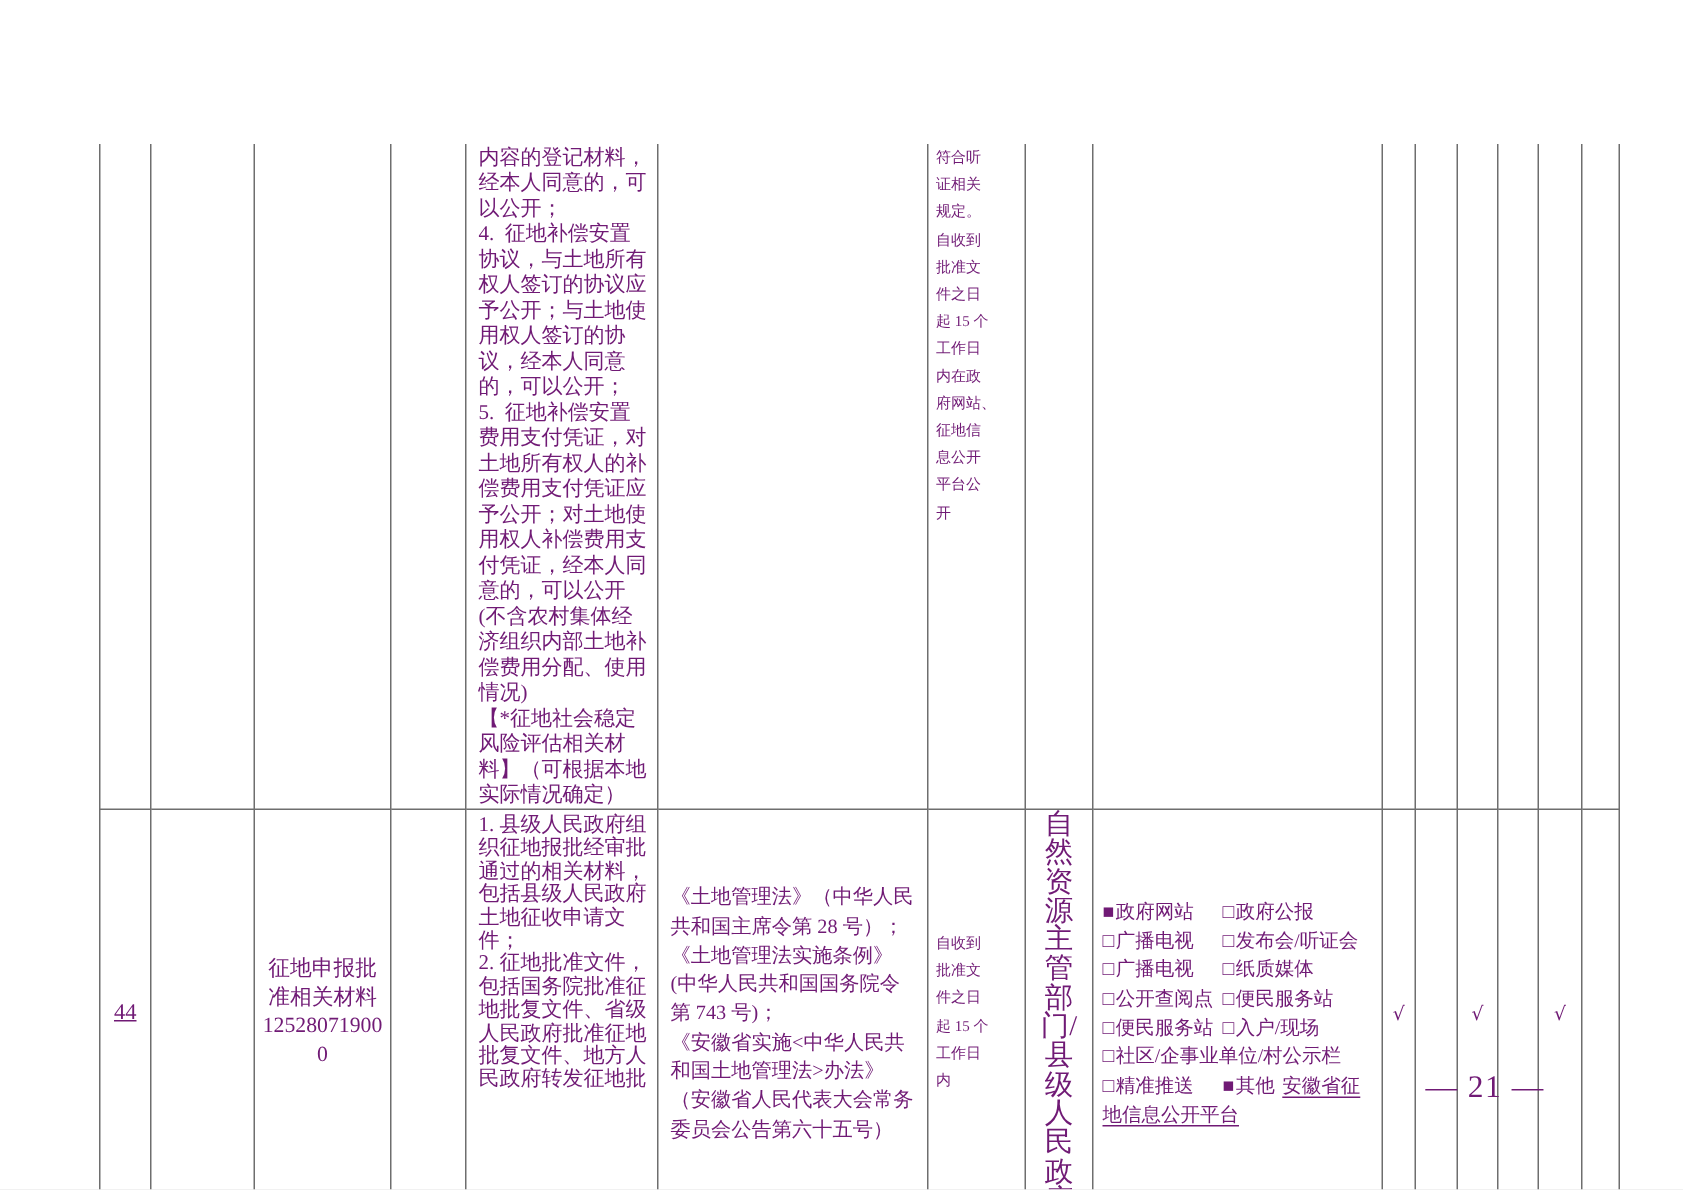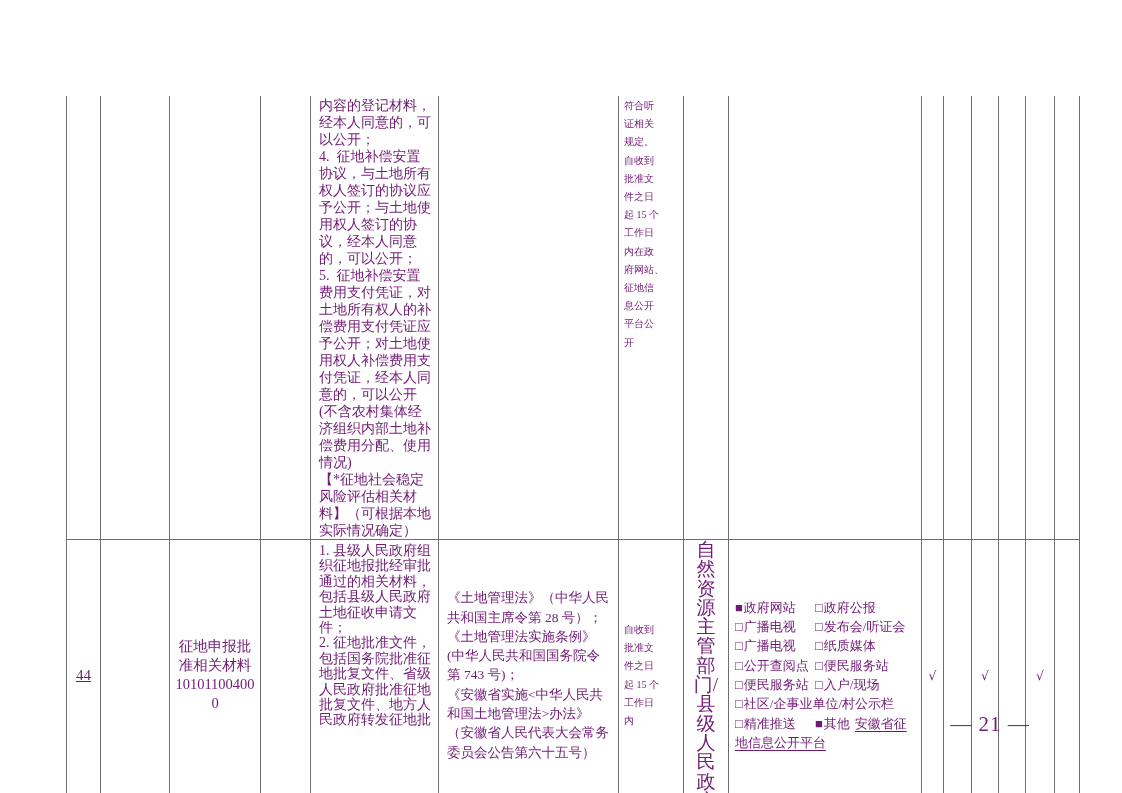--- a/index.html
+++ b/index.html
@@ -95,21 +95,21 @@
     </tr>
 
     <tr class="r2">
       <td class="seq-cell">
         <span>44</span>
       </td>
       <td></td>
       <td class="name-cell">
         <div class="txt">
           <div>征地申报批准相关材料</div>
-          <div class="code">101011004000</div>
+          <div class="code">125280719000</div>
         </div>
       </td>
       <td></td>
       <td class="content-cell">
         <div class="txt">1. 县级人民政府组织征地报批经审批通过的相关材料，包括县级人民政府土地征收申请文件；
 2. 征地批准文件，包括国务院批准征地批复文件、省级人民政府批准征地批复文件、地方人民政府转发征地批</div>
       </td>
       <td class="basis-cell">
         <div class="txt">《土地管理法》（中华人民共和国主席令第 28 号）；
 《土地管理法实施条例》(中华人民共和国国务院令第 743 号)；

